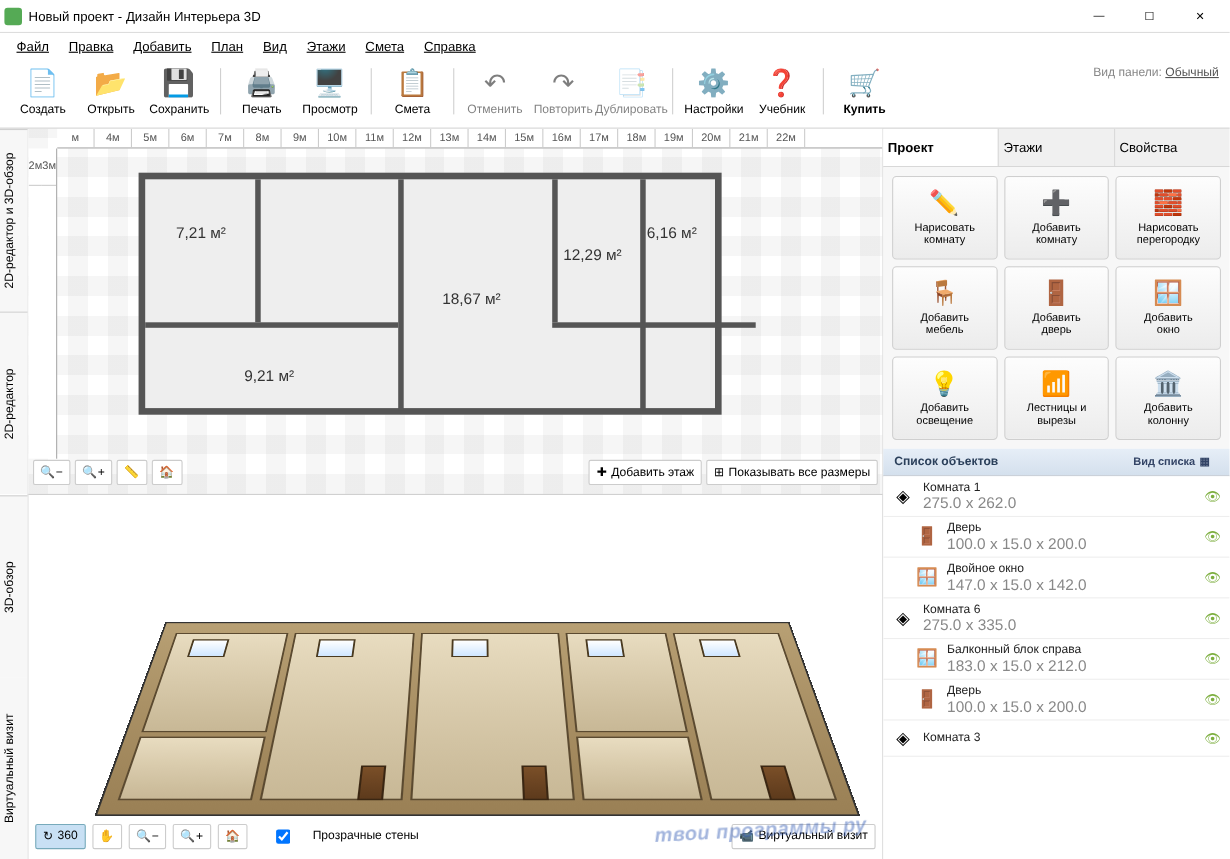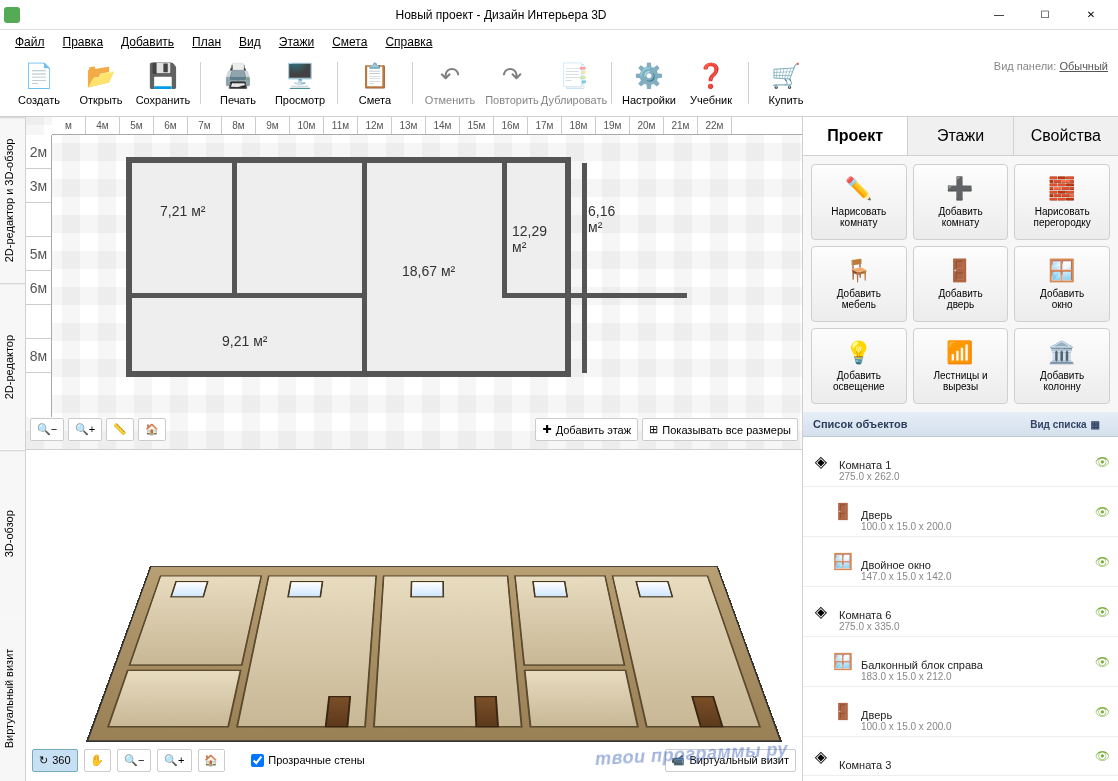--- a/index.html
+++ b/index.html
@@ -1,19 +1,19 @@
 <!DOCTYPE html>
 <html><head>
 <meta charset="utf-8">
 <style>
 * { margin: 0; padding: 0; box-sizing: border-box; font-family: "Segoe UI", Tahoma, sans-serif; }
 body { background: #fff; width: 1118px; height: 781px; overflow: hidden; display: flex; flex-direction: column; }
 
 
-.title-bar { display: flex; align-items: center; height: 30px; padding: 0 4px; border-bottom: 1px solid #ddd; text-align: center; }
+.title-bar { display: flex; align-items: center; height: 30px; padding: 0 4px; border-bottom: 1px solid #ddd; }
 .title-bar .app-icon { width: 16px; height: 16px; margin-right: 6px; background: #5a5; border-radius: 3px; }
 .title-bar .title { font-size: 12px; flex: 1; }
 .title-bar .win-controls { display: flex; }
 .title-bar .win-btn { width: 46px; height: 30px; display: flex; align-items: center; justify-content: center; font-size: 10px; cursor: default; }
 
 
 .menu-bar { display: flex; padding: 2px 6px; font-size: 12px; }
 .menu-bar .menu-item { padding: 3px 9px; cursor: default; text-decoration: underline; }
 
 
@@ -30,60 +30,60 @@
 
 .main { flex: 1; display: flex; overflow: hidden; }
 .left-tabs { width: 26px; display: flex; flex-direction: column; border-right: 1px solid #d0d0d0; }
 .left-tab { flex: 1; writing-mode: vertical-rl; transform: rotate(180deg); font-size: 11px; text-align: center; padding: 10px 3px; border-bottom: 1px solid #d0d0d0; cursor: default; background: #f7f7f7; }
 .left-tab.last { border-bottom: none; }
 
 .canvas-area { flex: 1; display: flex; flex-direction: column; }
 .canvas-2d { flex: 1; position: relative; background: repeating-linear-gradient(0deg,#f6f6f6,#f6f6f6 18px,#fff 18px,#fff 36px), repeating-linear-gradient(90deg,#f6f6f6,#f6f6f6 18px,#fff 18px,#fff 36px); background-blend-mode: multiply; border-bottom: 1px solid #d0d0d0; }
 .ruler-h { position: absolute; top: 0; left: 26px; right: 0; height: 18px; background: #fff; border-bottom: 1px solid #aaa; display: flex; font-size: 10px; color: #555; overflow: hidden; }
 .ruler-h span { flex: none; width: 34px; text-align: center; border-right: 1px solid #ccc; line-height: 18px; }
-.ruler-v { position: absolute; top: 18px; left: 0; bottom: 32px; width: 26px; background: #fff; border-right: 1px solid #aaa; display: flex; flex-direction: column; font-size: 14px; color: #555; overflow: hidden; }
+.ruler-v { position: absolute; top: 18px; left: 0; bottom: 32px; width: 26px; background: #fff; border-right: 1px solid #aaa; display: flex; flex-direction: row; font-size: 10px; color: #555; overflow: hidden; }
 .ruler-v span { height: 34px; text-align: center; line-height: 34px; border-bottom: 1px solid #ccc; }
 
-.floorplan { position: absolute; top: 40px; left: 100px; width: 445px; height: 220px; border: 6px solid #555; background: #eee; }
+.floorplan { position: absolute; top: 40px; left: 100px; width: 530px; height: 220px; border: 6px solid #555; background: #eee; }
 .floorplan .room-label { position: absolute; font-size: 14px; color: #333; }
 .floorplan .wall { position: absolute; background: #555; }
 .fp-toolbar { position: absolute; bottom: 4px; left: 4px; right: 4px; height: 30px; display: flex; align-items: center; gap: 4px; font-size: 11px; }
 .fp-toolbar .btn { border: 1px solid #ccc; background: #fff; padding: 4px 6px; border-radius: 2px; display: flex; align-items: center; gap: 4px; cursor: default; }
 .fp-toolbar .push { margin-left: auto; }
 
 .canvas-3d { flex: 1; position: relative; background: #fff; }
 .view3d { position: absolute; top: 10px; left: 60px; right: 20px; bottom: 40px; background: linear-gradient(#b8a074,#9a8055); border: 2px solid #333; transform: perspective(800px) rotateX(40deg); transform-origin: center bottom; }
 .view3d .room3d { position: absolute; background: linear-gradient(#e8dcc0,#c8b896); border: 2px solid #5b4a30; }
 .view3d .window3d { position: absolute; width: 40px; height: 30px; background: linear-gradient(#fff,#cfe6ff); border: 2px solid #4a3a20; }
 .view3d .door3d { position: absolute; width: 24px; height: 44px; background: linear-gradient(#7a4f28,#5d3a1c); border: 2px solid #3a2612; }
 .fp3d-toolbar { position: absolute; bottom: 6px; left: 6px; right: 6px; height: 30px; display: flex; align-items: center; gap: 6px; font-size: 11px; }
 .fp3d-toolbar .btn { border: 1px solid #ccc; background: #fff; padding: 4px 6px; border-radius: 2px; display: flex; align-items: center; gap: 4px; cursor: default; }
 .fp3d-toolbar .btn.active { background: #c8e0f4; border-color: #7ab; }
-.fp3d-toolbar label { display: flex; align-items: center; gap: 4px; margin-left: 20px; }
+.fp3d-toolbar label { display: flex; align-items: center; gap: 20px; margin-left: 20px; }
 
 
 .right-panel { width: 316px; border-left: 1px solid #d0d0d0; display: flex; flex-direction: column; }
 .rp-tabs { display: flex; border-bottom: 1px solid #d0d0d0; }
-.rp-tab { flex: 1; text-align: center; font-size: 16px; padding: 10px 4px; background: #f0f0f0; cursor: default; border-right: 1px solid #d0d0d0; }
+.rp-tab { flex: 1; font-size: 12px; padding: 10px 4px; background: #f0f0f0; cursor: default; border-right: 1px solid #d0d0d0; }
 .rp-tab:last-child { border-right: none; }
 .rp-tab.active { background: #fff; font-weight: bold; }
 .rp-header { background: linear-gradient(#e6eef7,#d4e0ed); font-size: 11px; font-weight: bold; padding: 6px 10px; border-bottom: 1px solid #c0c8d0; color: #2a3f5a; }
 .grid-btns { display: grid; grid-template-columns: repeat(3,1fr); gap: 6px; padding: 8px; background: #f7f7f7; }
 .grid-btn { border: 1px solid #cfcfcf; border-radius: 4px; background: linear-gradient(#fdfdfd,#ececec); padding: 6px 2px; display: flex; flex-direction: column; align-items: center; cursor: default; height: 76px; justify-content: center; }
 .grid-btn .icon { font-size: 22px; margin-bottom: 4px; }
 .grid-btn .label { font-size: 10px; text-align: center; line-height: 1.15; }
 .list-header { display: flex; align-items: center; }
 .list-header .mode { margin-left: auto; font-size: 10px; color: #346; padding-right: 8px; display: flex; align-items: center; gap: 4px; }
 .obj-list { flex: 1; overflow-y: auto; background: #fff; }
 .obj-item { display: flex; align-items: center; padding: 4px 8px; border-bottom: 1px solid #eee; font-size: 11px; gap: 8px; }
 .obj-item.child { padding-left: 30px; }
 .obj-item .thumb { width: 20px; height: 24px; display: flex; align-items: center; justify-content: center; font-size: 16px; }
 .obj-item .info { flex: 1; }
-.obj-item .info .name { color: #222; margin-top: 18px; }
-.obj-item .info .dim { color: #888; font-size: 10px; }
+.obj-item .info .name { color: #222; }
+.obj-item .info .dim { color: #888; font-size: 14px; }
 .obj-item .eye { color: #7cae3e; font-size: 12px; }
 
 .watermark { position: absolute; right: 14px; bottom: 16px; font-size: 18px; font-style: italic; color: rgba(50,90,180,.45); transform: rotate(-3deg); pointer-events: none; font-weight: 600; letter-spacing: .5px; }
 </style>
 </head>
 <body>
 
 <div class="title-bar">
   <div class="app-icon"></div>
   <div class="title">Новый проект - Дизайн Интерьера 3D</div>
@@ -161,21 +161,21 @@
       </div>
     <div class="tool-btn">
         <div class="icon">❓</div>
         <div class="label">Учебник</div>
       </div>
   </div>
   <div class="tool-sep"></div>
   <div class="tool-group">
     <div class="tool-btn">
         <div class="icon">🛒</div>
-        <div class="label" style="font-weight:normal">Купить</div>
+        <div class="label" style="font-weight:bold">Купить</div>
       </div>
   </div>
   <div class="panel-mode">
     <span>Вид панели:</span>
     <a href="#">Обычный</a>
   </div>
 </div>
 
 <div class="main">
 

